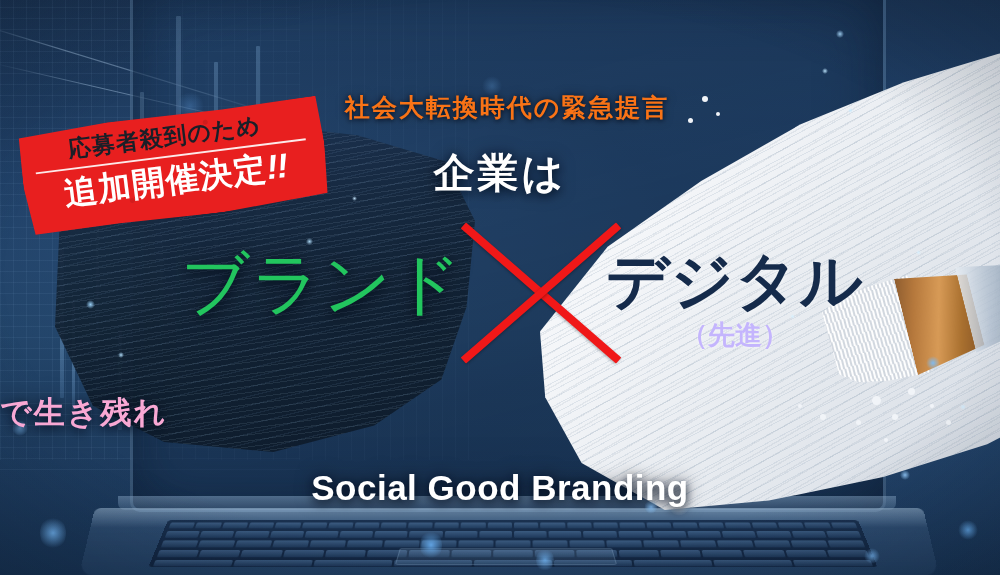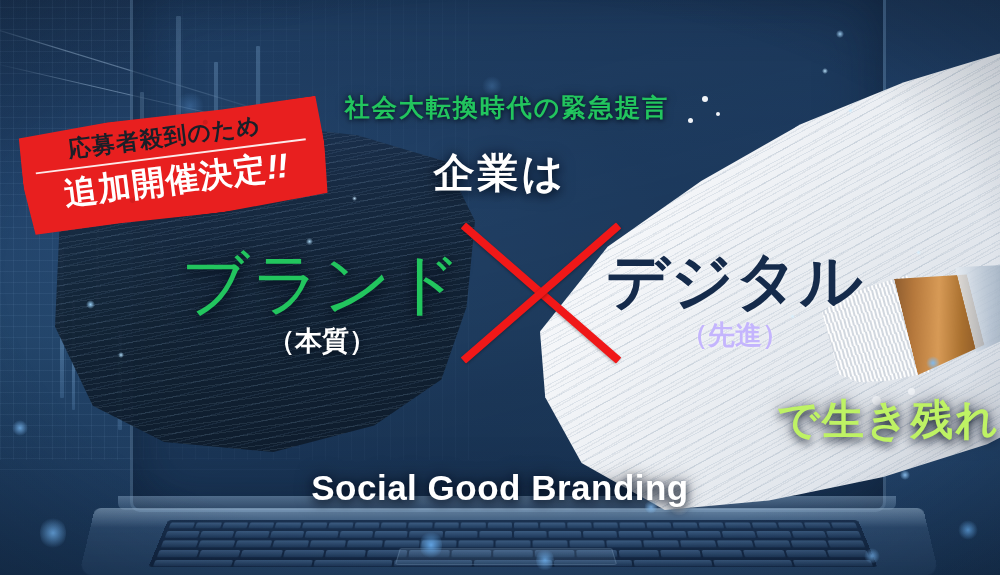--- a/index.html
+++ b/index.html
@@ -168,21 +168,21 @@
     filter: blur(0.6px);
   }
 
   
   .bokeh { position:absolute; border-radius:50%; }
 
   
   .tagline {
     position:absolute; left:0; right:0; top: 91px;
     text-align:center;
-    font-size: 25px; font-weight: 700; color: #22c55e;
+    font-size: 25px; font-weight: 700; color: #f97316;
     letter-spacing: 2px;
     text-shadow: 0 1px 4px rgba(5,15,30,0.85), 0 0 10px rgba(5,15,30,0.5);
     margin-left: 14px;
   }
   .kigyou {
     position:absolute; left:0; right:0; top: 146px;
     text-align:center;
     font-size: 41px; font-weight: 800; color: #ffffff;
     letter-spacing: 3px;
     text-shadow: 0 2px 8px rgba(6,18,34,0.9), 0 0 16px rgba(6,18,34,0.55);
@@ -213,22 +213,22 @@
     text-shadow: 0 2px 5px rgba(255,255,255,0.55);
   }
   .word-digital .sub {
     margin-top: 4px;
     font-size: 27px; font-weight: 700; color: #c4b5fd;
     text-shadow: 0 1px 3px rgba(255,255,255,0.5);
   }
 
   .bottom-jp {
     position:absolute; left:0; right:0; top: 392px;
-    text-align:right;
-    font-size: 42px; font-weight: 800; color:#bef264; letter-spacing: 2px;
+    text-align:left;
+    font-size: 31px; font-weight: 800; color:#f9a8d4; letter-spacing: 2px;
     text-shadow: 0 3px 9px rgba(5,16,32,0.9), 0 0 20px rgba(5,16,32,0.55);
   }
   .brandline {
     position:absolute; left:0; right:0; top: 468px;
     text-align:center;
     font-size: 35px; font-weight: 800; color:#ffffff; letter-spacing: 0.5px;
     text-shadow: 0 3px 9px rgba(5,16,32,0.95), 0 0 18px rgba(5,16,32,0.6);
   }
 
   
@@ -469,21 +469,20 @@
   </div>
 
   <div class="bg-vignette"></div>
 
   <div class="tagline">社会大転換時代の緊急提言</div>
   <div class="kigyou">企業は</div>
 
   <div class="pair-row">
     <div class="word-brand">
       <div class="big">ブランド</div>
-      <div class="sub">（本質）</div>
     </div>
 
     <div class="word-digital">
       <div class="big">デジタル</div>
       <div class="sub">（先進）</div>
     </div>
   </div>
 
   <div class="xmark">
     <i class="a"></i>

